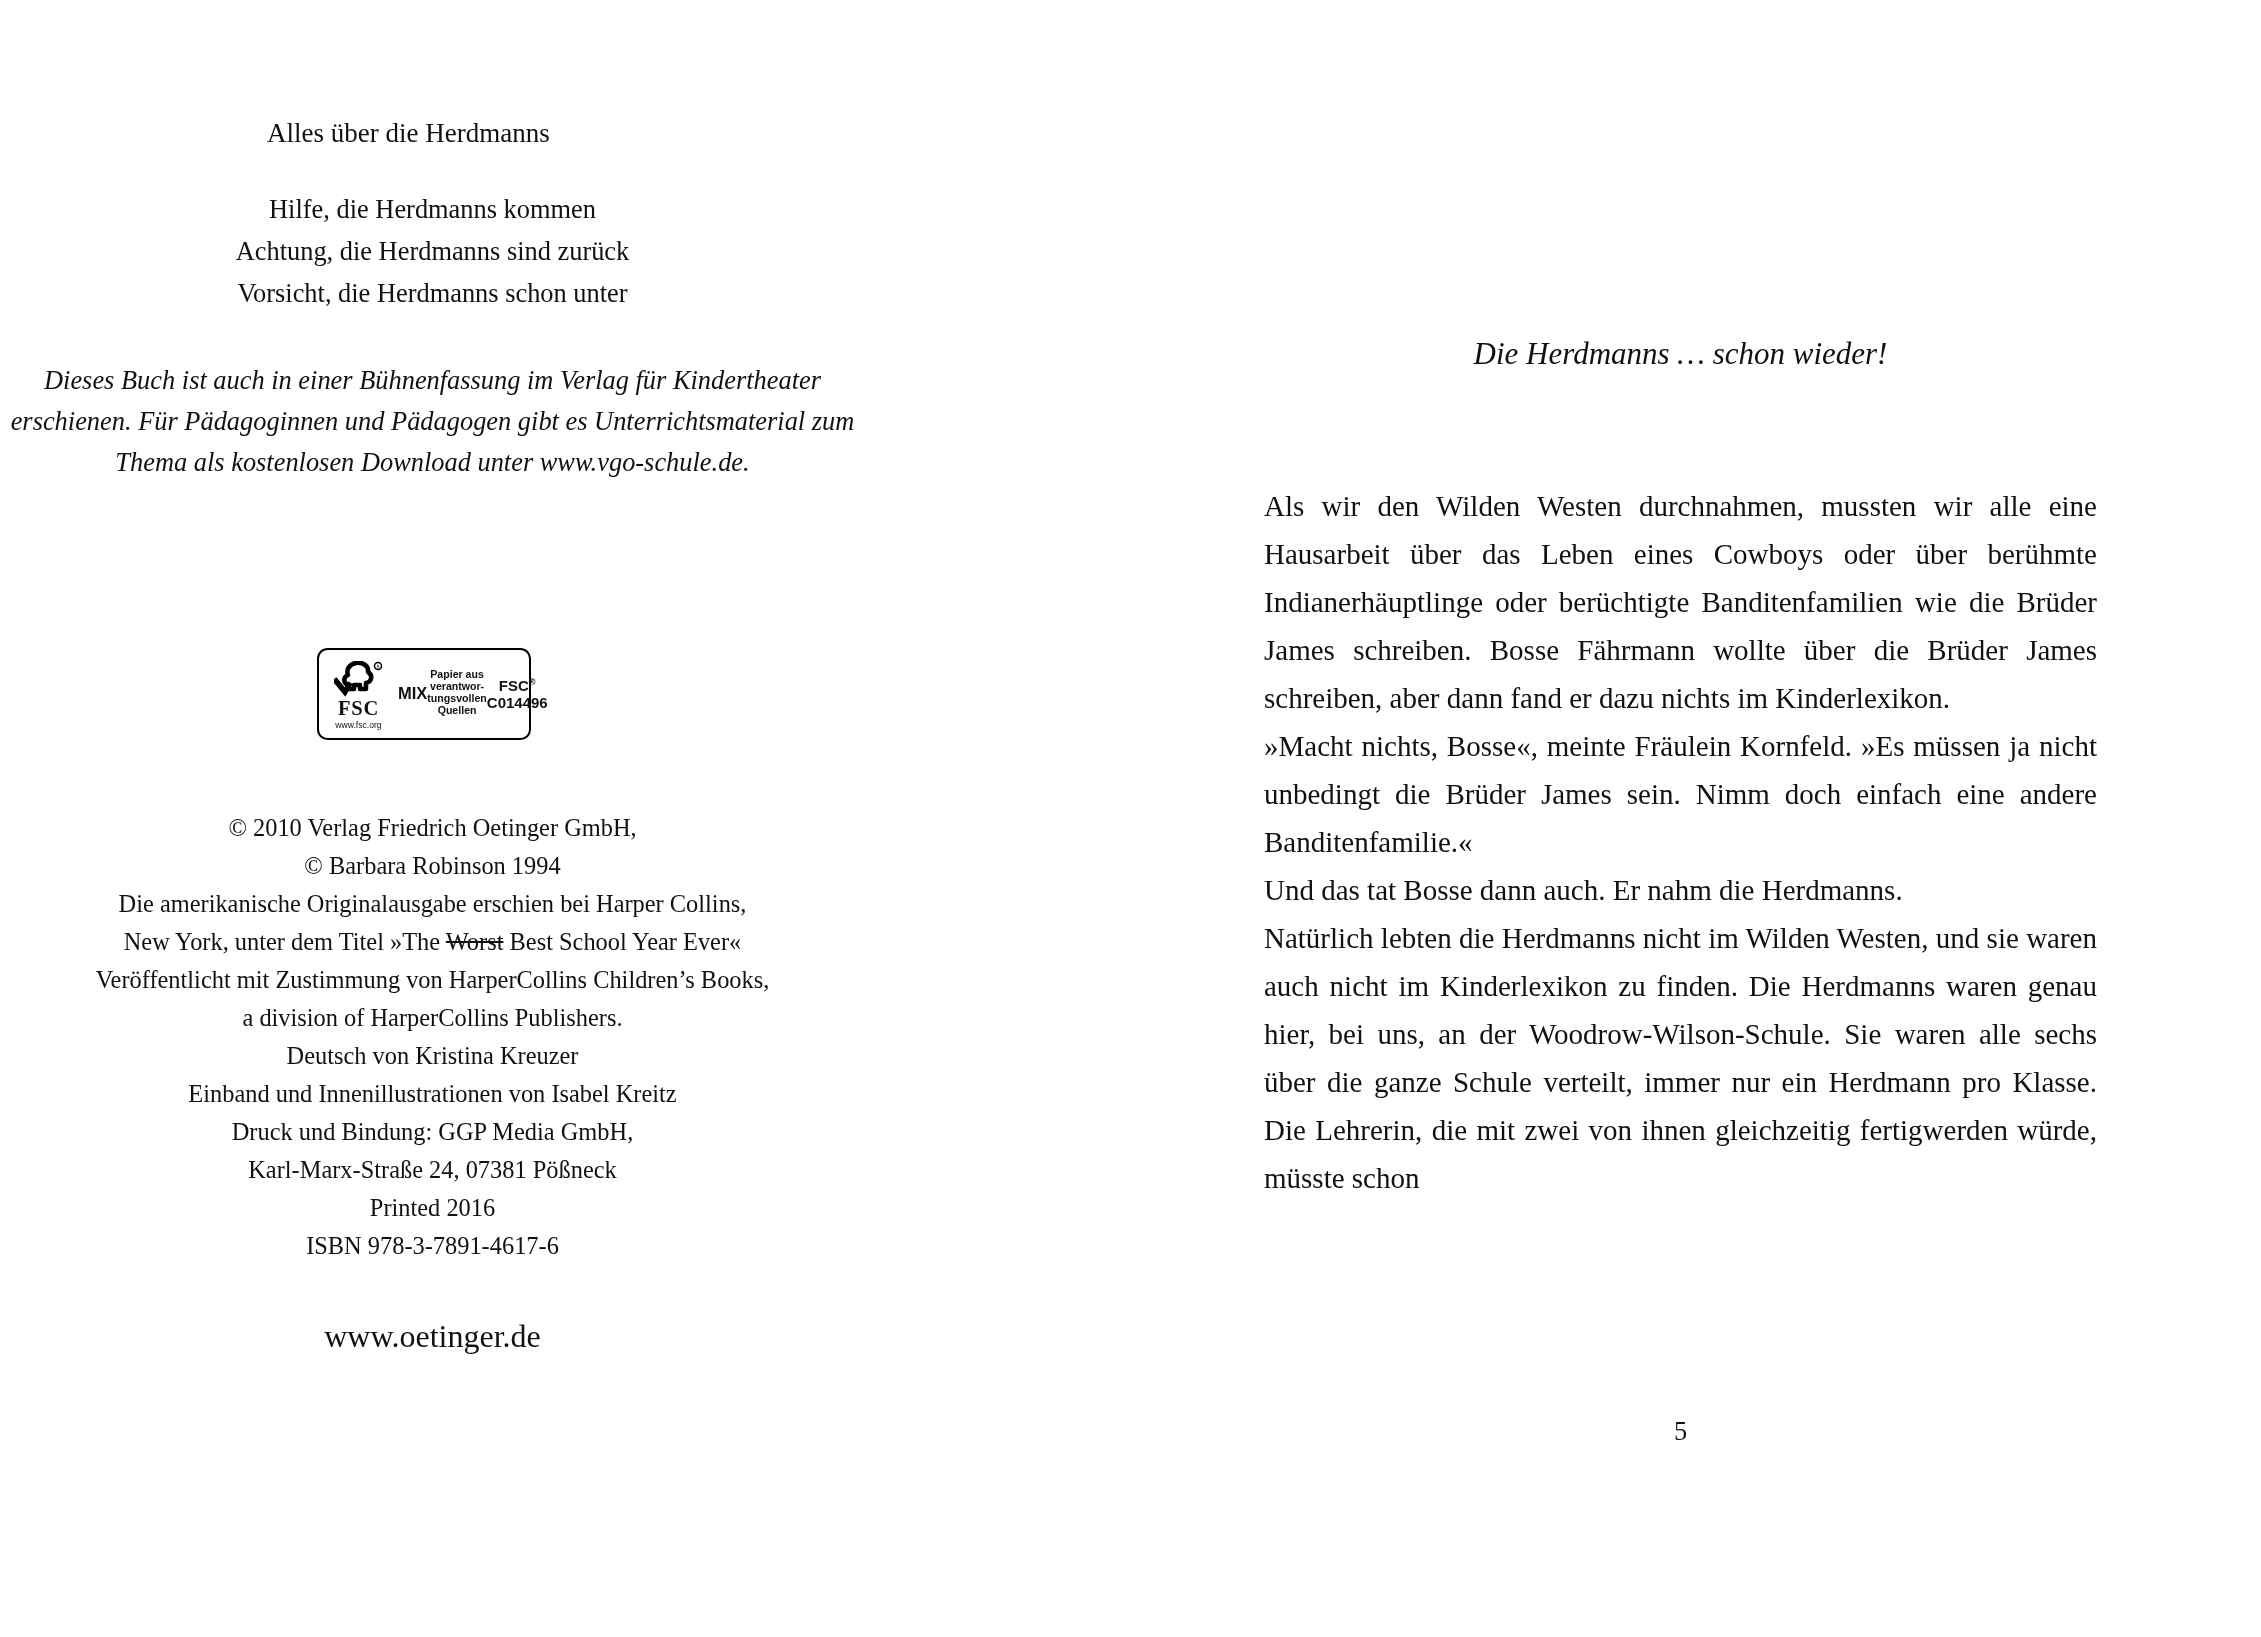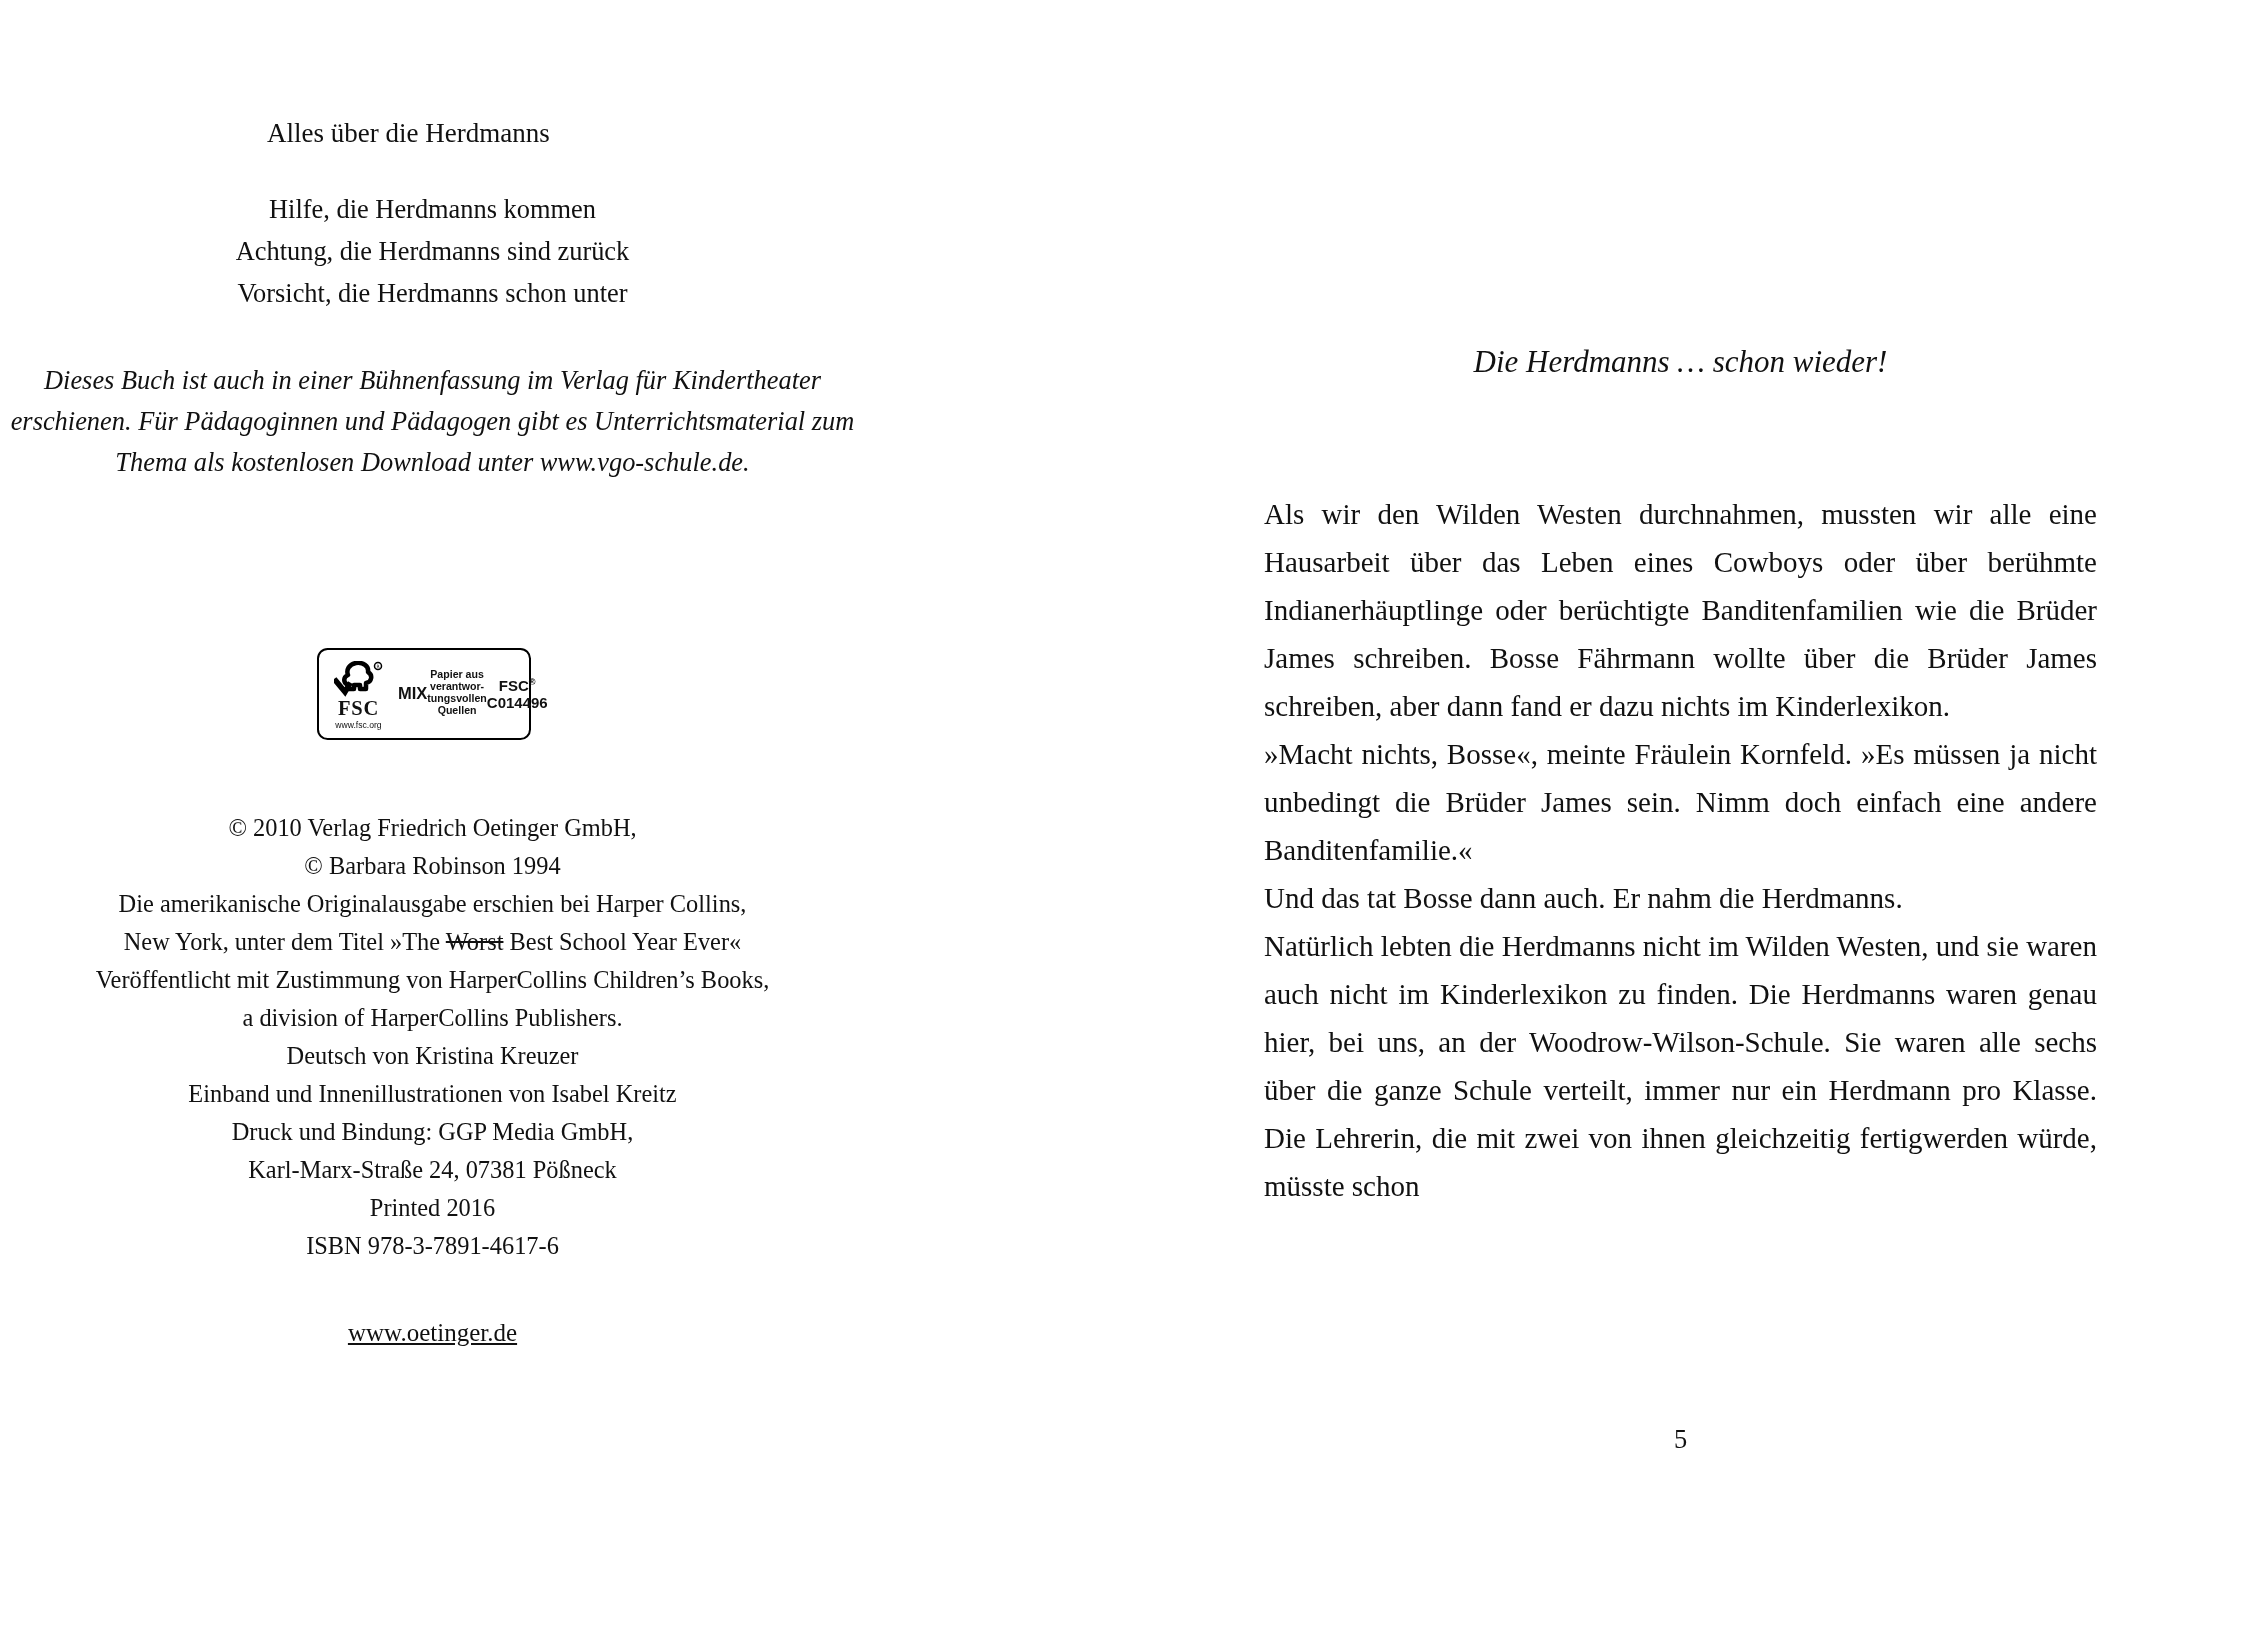--- a/index.html
+++ b/index.html
@@ -147,30 +147,29 @@
   }
   #colophon-block .struck {
     text-decoration: line-through;
   }
   #publisher-url {
     position: absolute;
     left: 0;
     top: 1320px;
     width: 865px;
     text-align: center;
-    font-size: 25px;
-    line-height: 1.0;
-    text-decoration: underline;
+    font-size: 32px;
+    line-height: 1.0;
   }
 
   
   #recto-page {
     position: absolute;
     left: 1130px;
-    top: 16px;
+    top: 8px;
     width: 1131px;
     height: 1251px;
   }
 
   #chapter-title {
     position: absolute;
     left: 134px;
     top: 330px;
     width: 833px;
     text-align: center;

